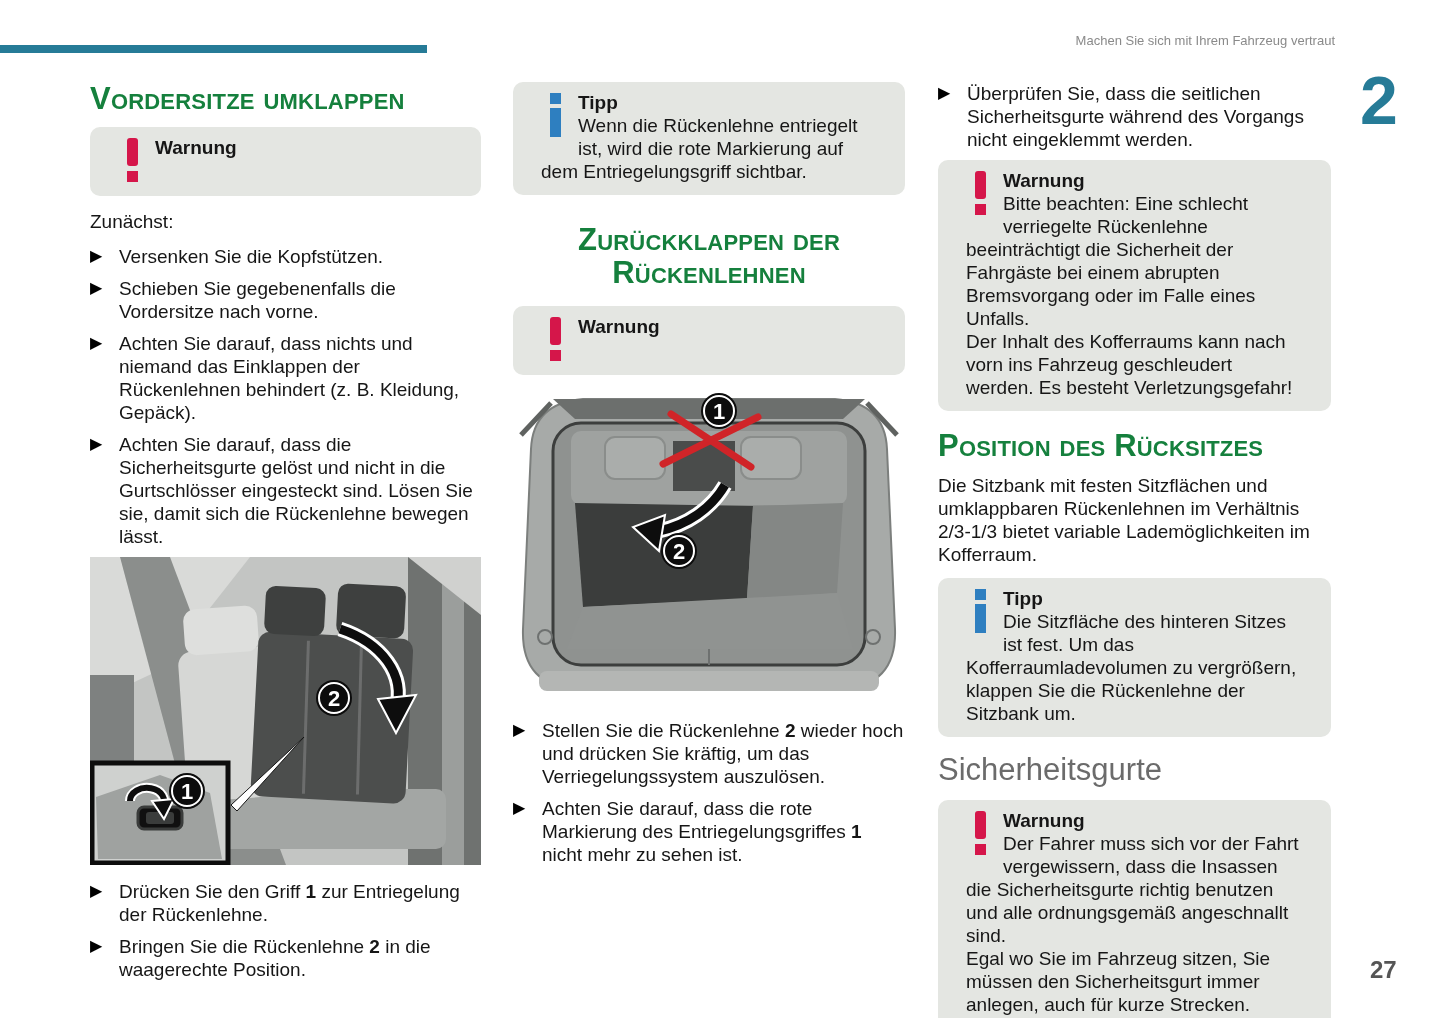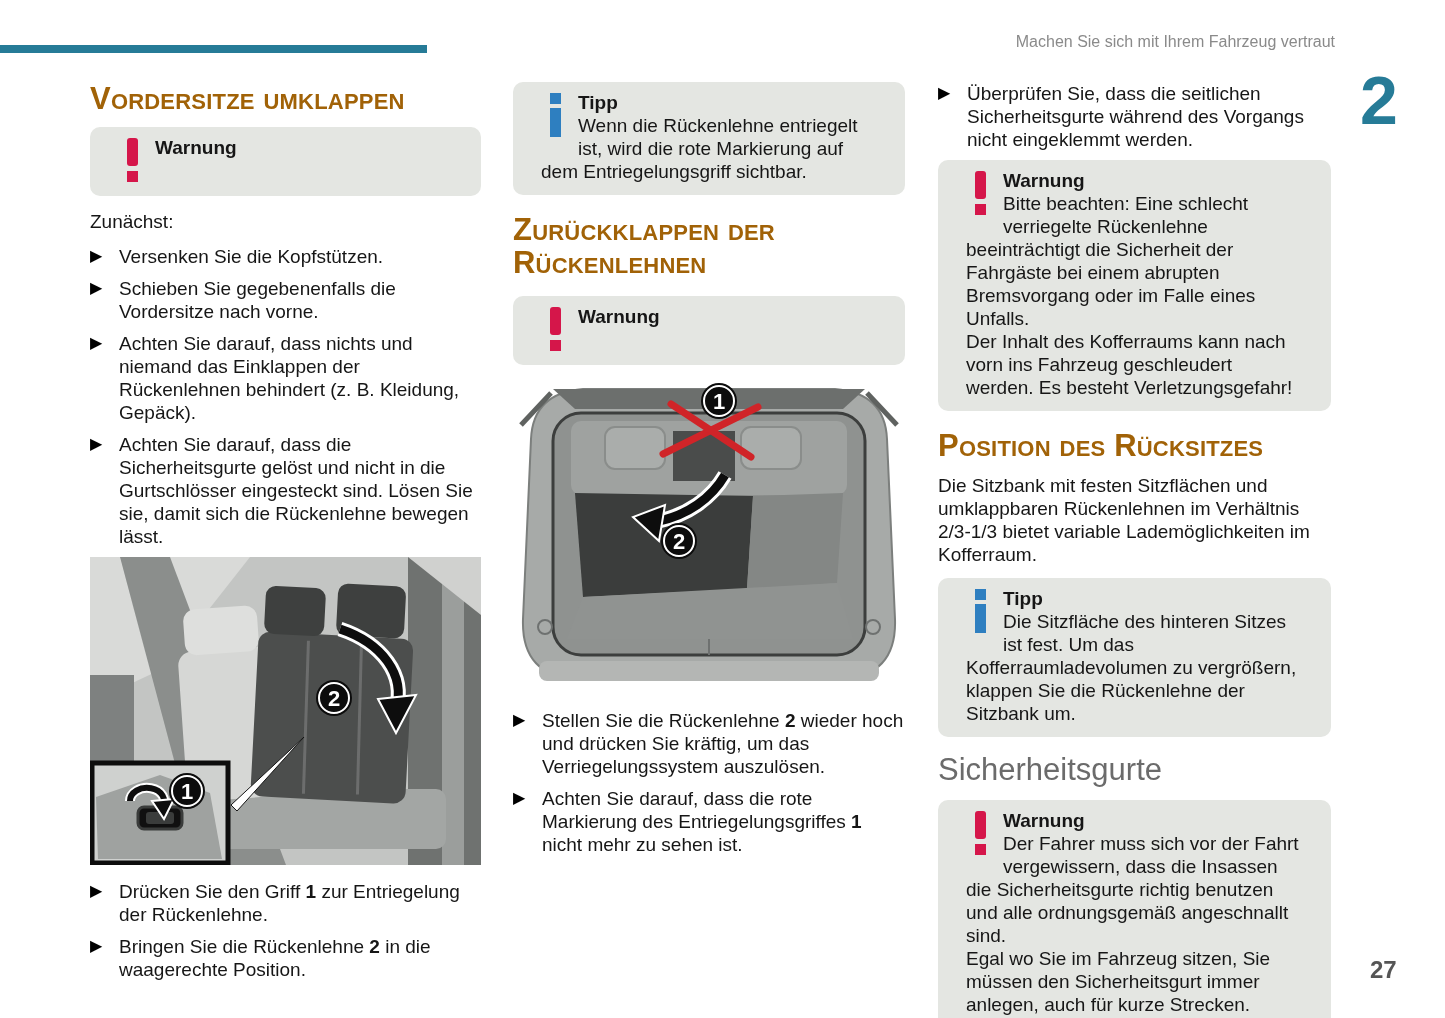--- a/index.html
+++ b/index.html
@@ -9,30 +9,30 @@
     --note-bg:#e4e6e2;
     --heading-gray:#6b6b6b;
   }
   *{box-sizing:border-box;}
   html,body{margin:0;padding:0;}
   body{
     width:1445px;height:1018px;background:#ffffff;overflow:hidden;
     font-family:"Liberation Sans", sans-serif;color:#161616;position:relative;
   }
   .accent-bar{position:absolute;left:0;top:45px;width:427px;height:8px;background:var(--accent);}
-  .running-header{position:absolute;top:33px;right:110px;font-size:16px;color:#8a8a8a;}
+  .running-header{position:absolute;top:33px;right:110px;font-size:13px;color:#8a8a8a;}
   .chapter-number{position:absolute;top:66px;left:1360px;font-size:68px;font-weight:bold;color:var(--accent);line-height:1;}
   .page-number{position:absolute;top:956px;left:1370px;font-size:24px;font-weight:bold;color:#555;}
 
   .col{position:absolute;top:82px;}
   .col-1{left:90px;width:391px;}
   .col-2{left:513px;width:392px;}
   .col-3{left:938px;width:393px;}
 
-  h2.sc{font-variant:small-caps;font-weight:bold;font-size:31px;line-height:1.08;margin:0 0 12px;color:#a16207;letter-spacing:.2px;}
+  h2.sc{font-variant:small-caps;font-weight:bold;font-size:31px;line-height:1.08;margin:0 0 12px;color:#15803d;letter-spacing:.2px;}
   h2.plain{font-weight:400;font-size:31px;line-height:1.1;margin:16px 0 12px;color:var(--heading-gray);}
 
   .note{background:var(--note-bg);border-radius:10px;padding:9px 28px 12px;margin:0 0 14px;font-size:19px;line-height:23px;}
   .note::after{content:"";display:block;clear:both;}
   .note-ico{float:left;width:26px;height:46px;margin:2px 9px 0 2px;position:relative;}
   .warn-ico .bar{position:absolute;left:7px;top:0;width:11px;height:28px;border-radius:3px;background:var(--warning-red);}
   .warn-ico .dot{position:absolute;left:7px;top:33px;width:11px;height:11px;background:var(--warning-red);}
   .tip-ico .dot{position:absolute;left:7px;top:0;width:11px;height:11px;background:var(--tip-blue);}
   .tip-ico .bar{position:absolute;left:7px;top:15px;width:11px;height:29px;background:var(--tip-blue);}
   .note-title{font-weight:bold;}
@@ -148,21 +148,21 @@
 <div class="col col-2">
   <div class="note">
     <span class="note-ico tip-ico">
         <span class="dot"></span>
         <span class="bar"></span>
       </span>
     <div class="note-title">Tipp</div>
     <div class="note-body">Wenn die Rückenlehne entriegelt ist, wird die rote Markierung auf dem Entriegelungsgriff sichtbar.</div>
   </div>
 
-  <h2 class="sc" style="margin-top:18px;">Zurückklappen der Rückenlehnen</h2>
+  <h2 class="sc" style="margin-top:28px;text-align:center;">Zurückklappen der Rückenlehnen</h2>
 
   <div class="note" style="margin-top:16px;">
     <span class="note-ico warn-ico">
         <span class="bar"></span>
         <span class="dot"></span>
       </span>
     <div class="note-title">Warnung</div>
   </div>
 
   <div class="figure">

